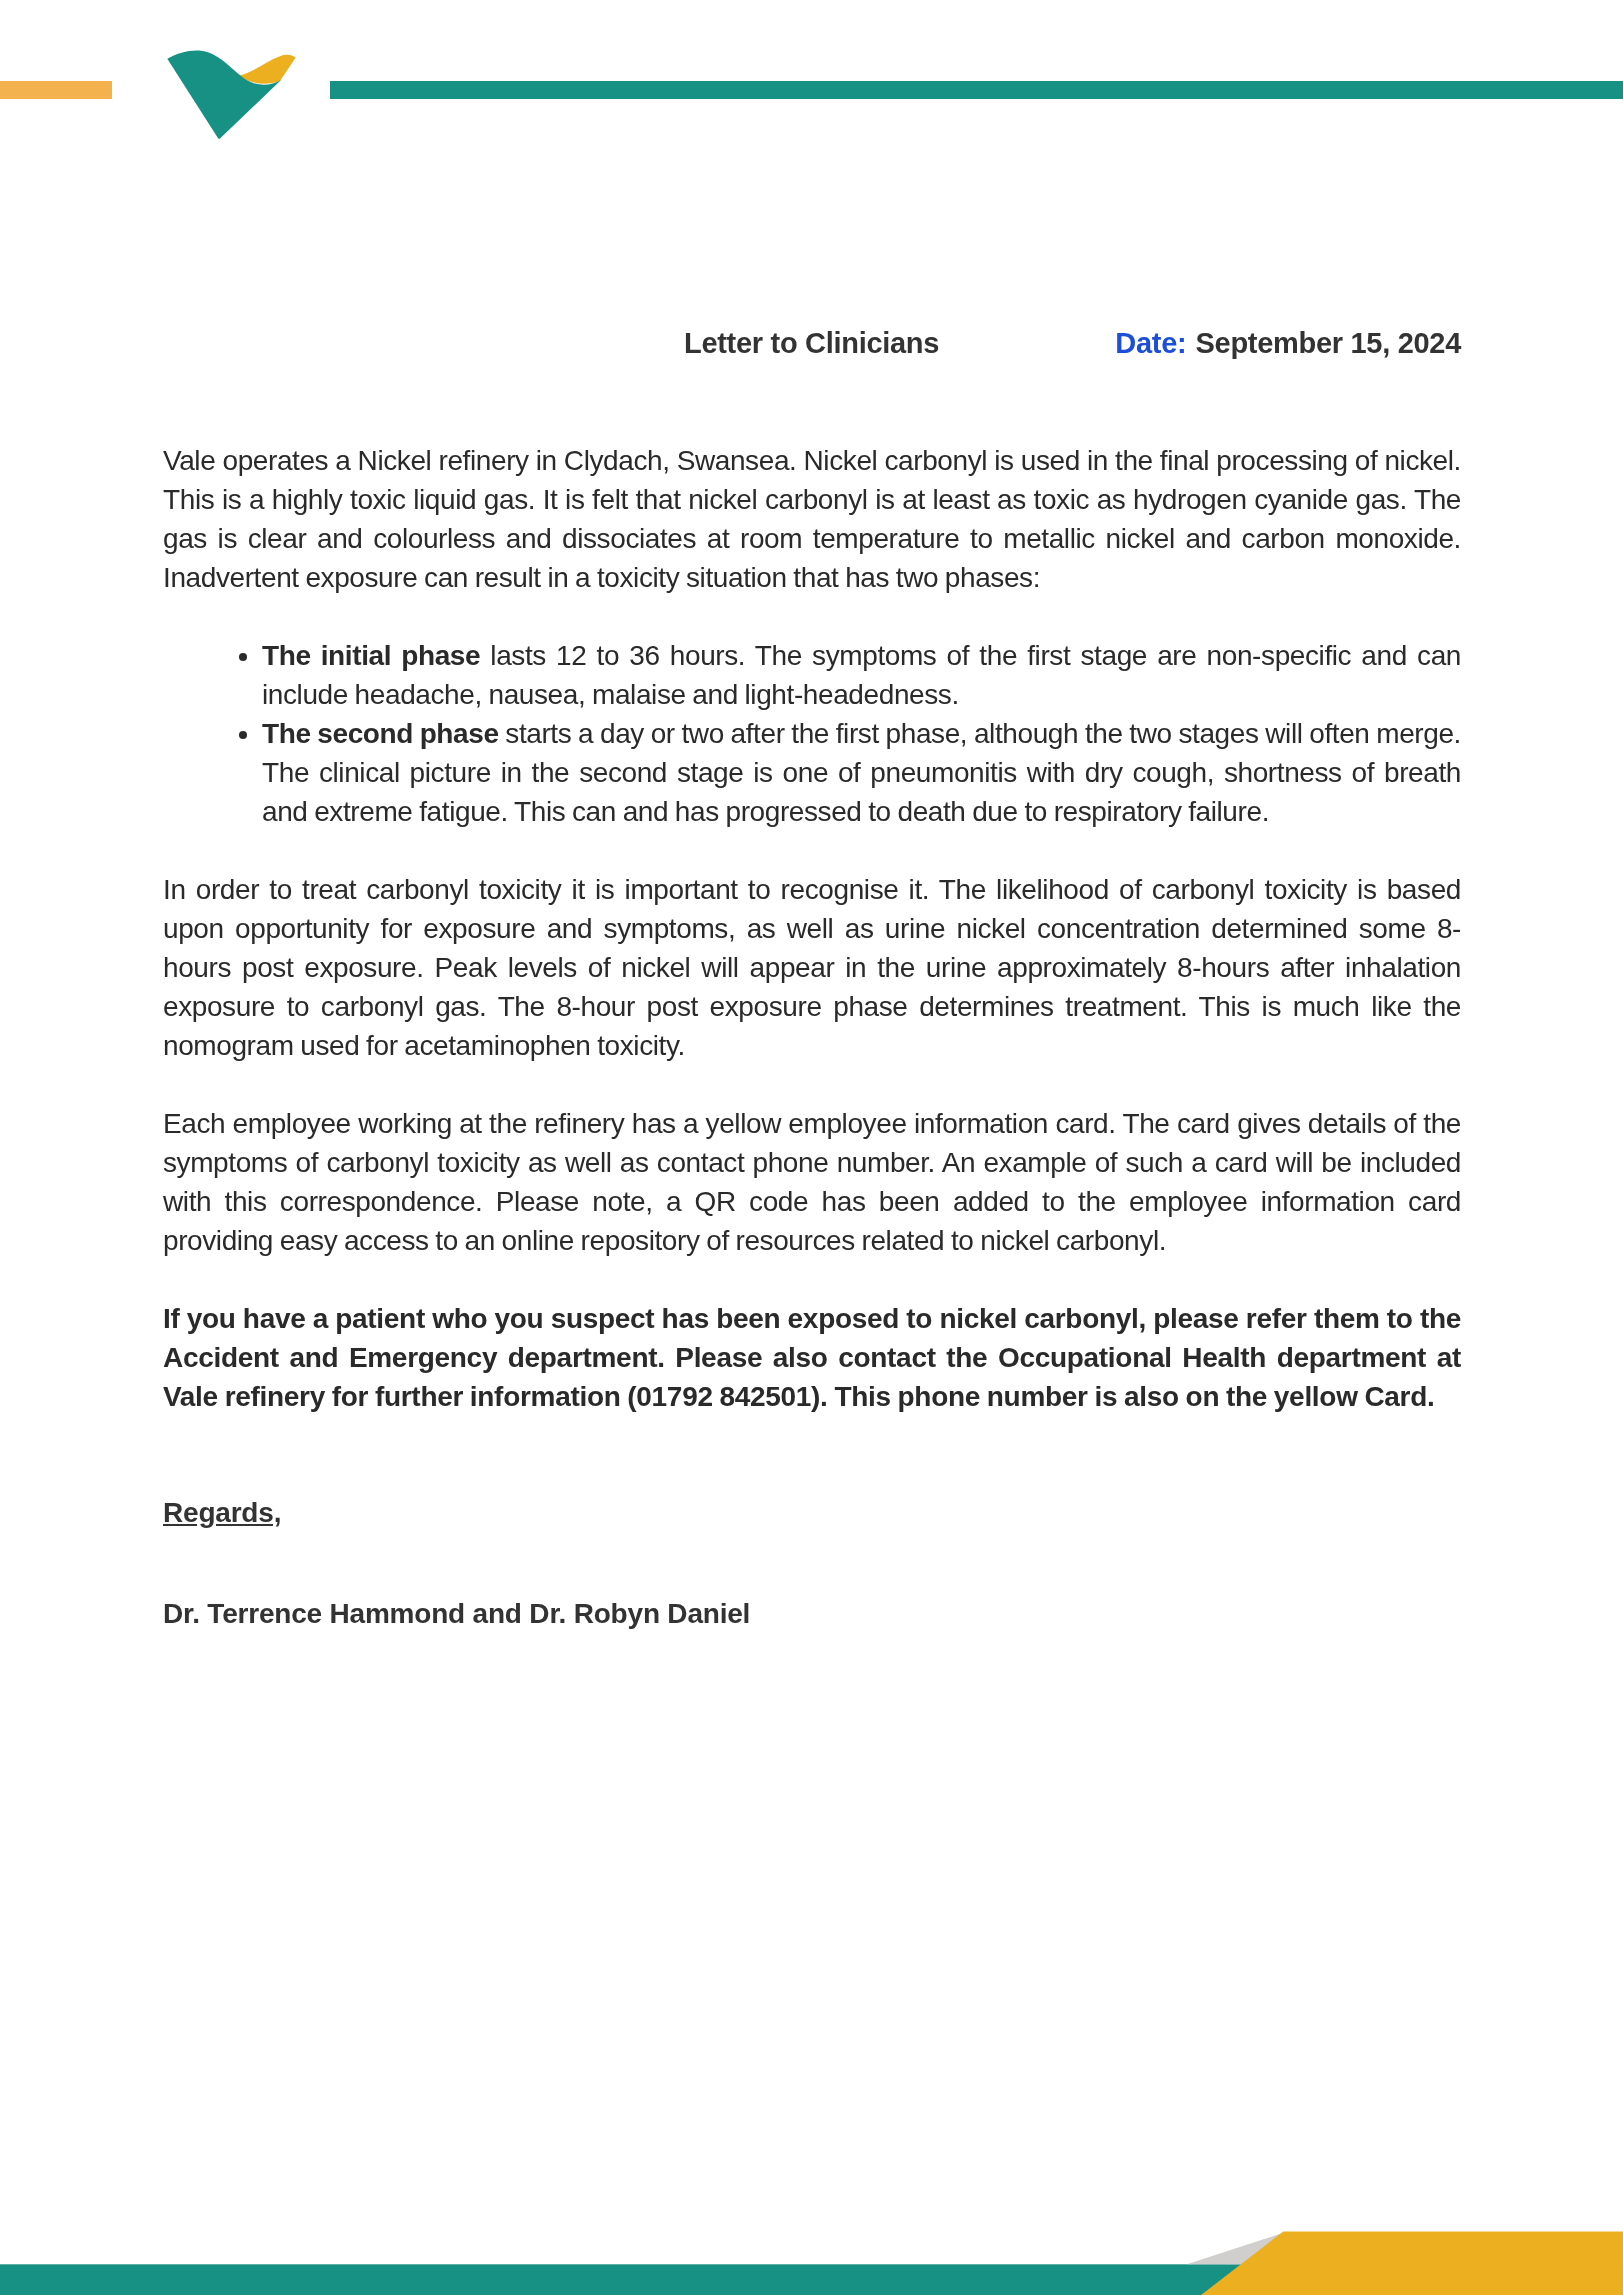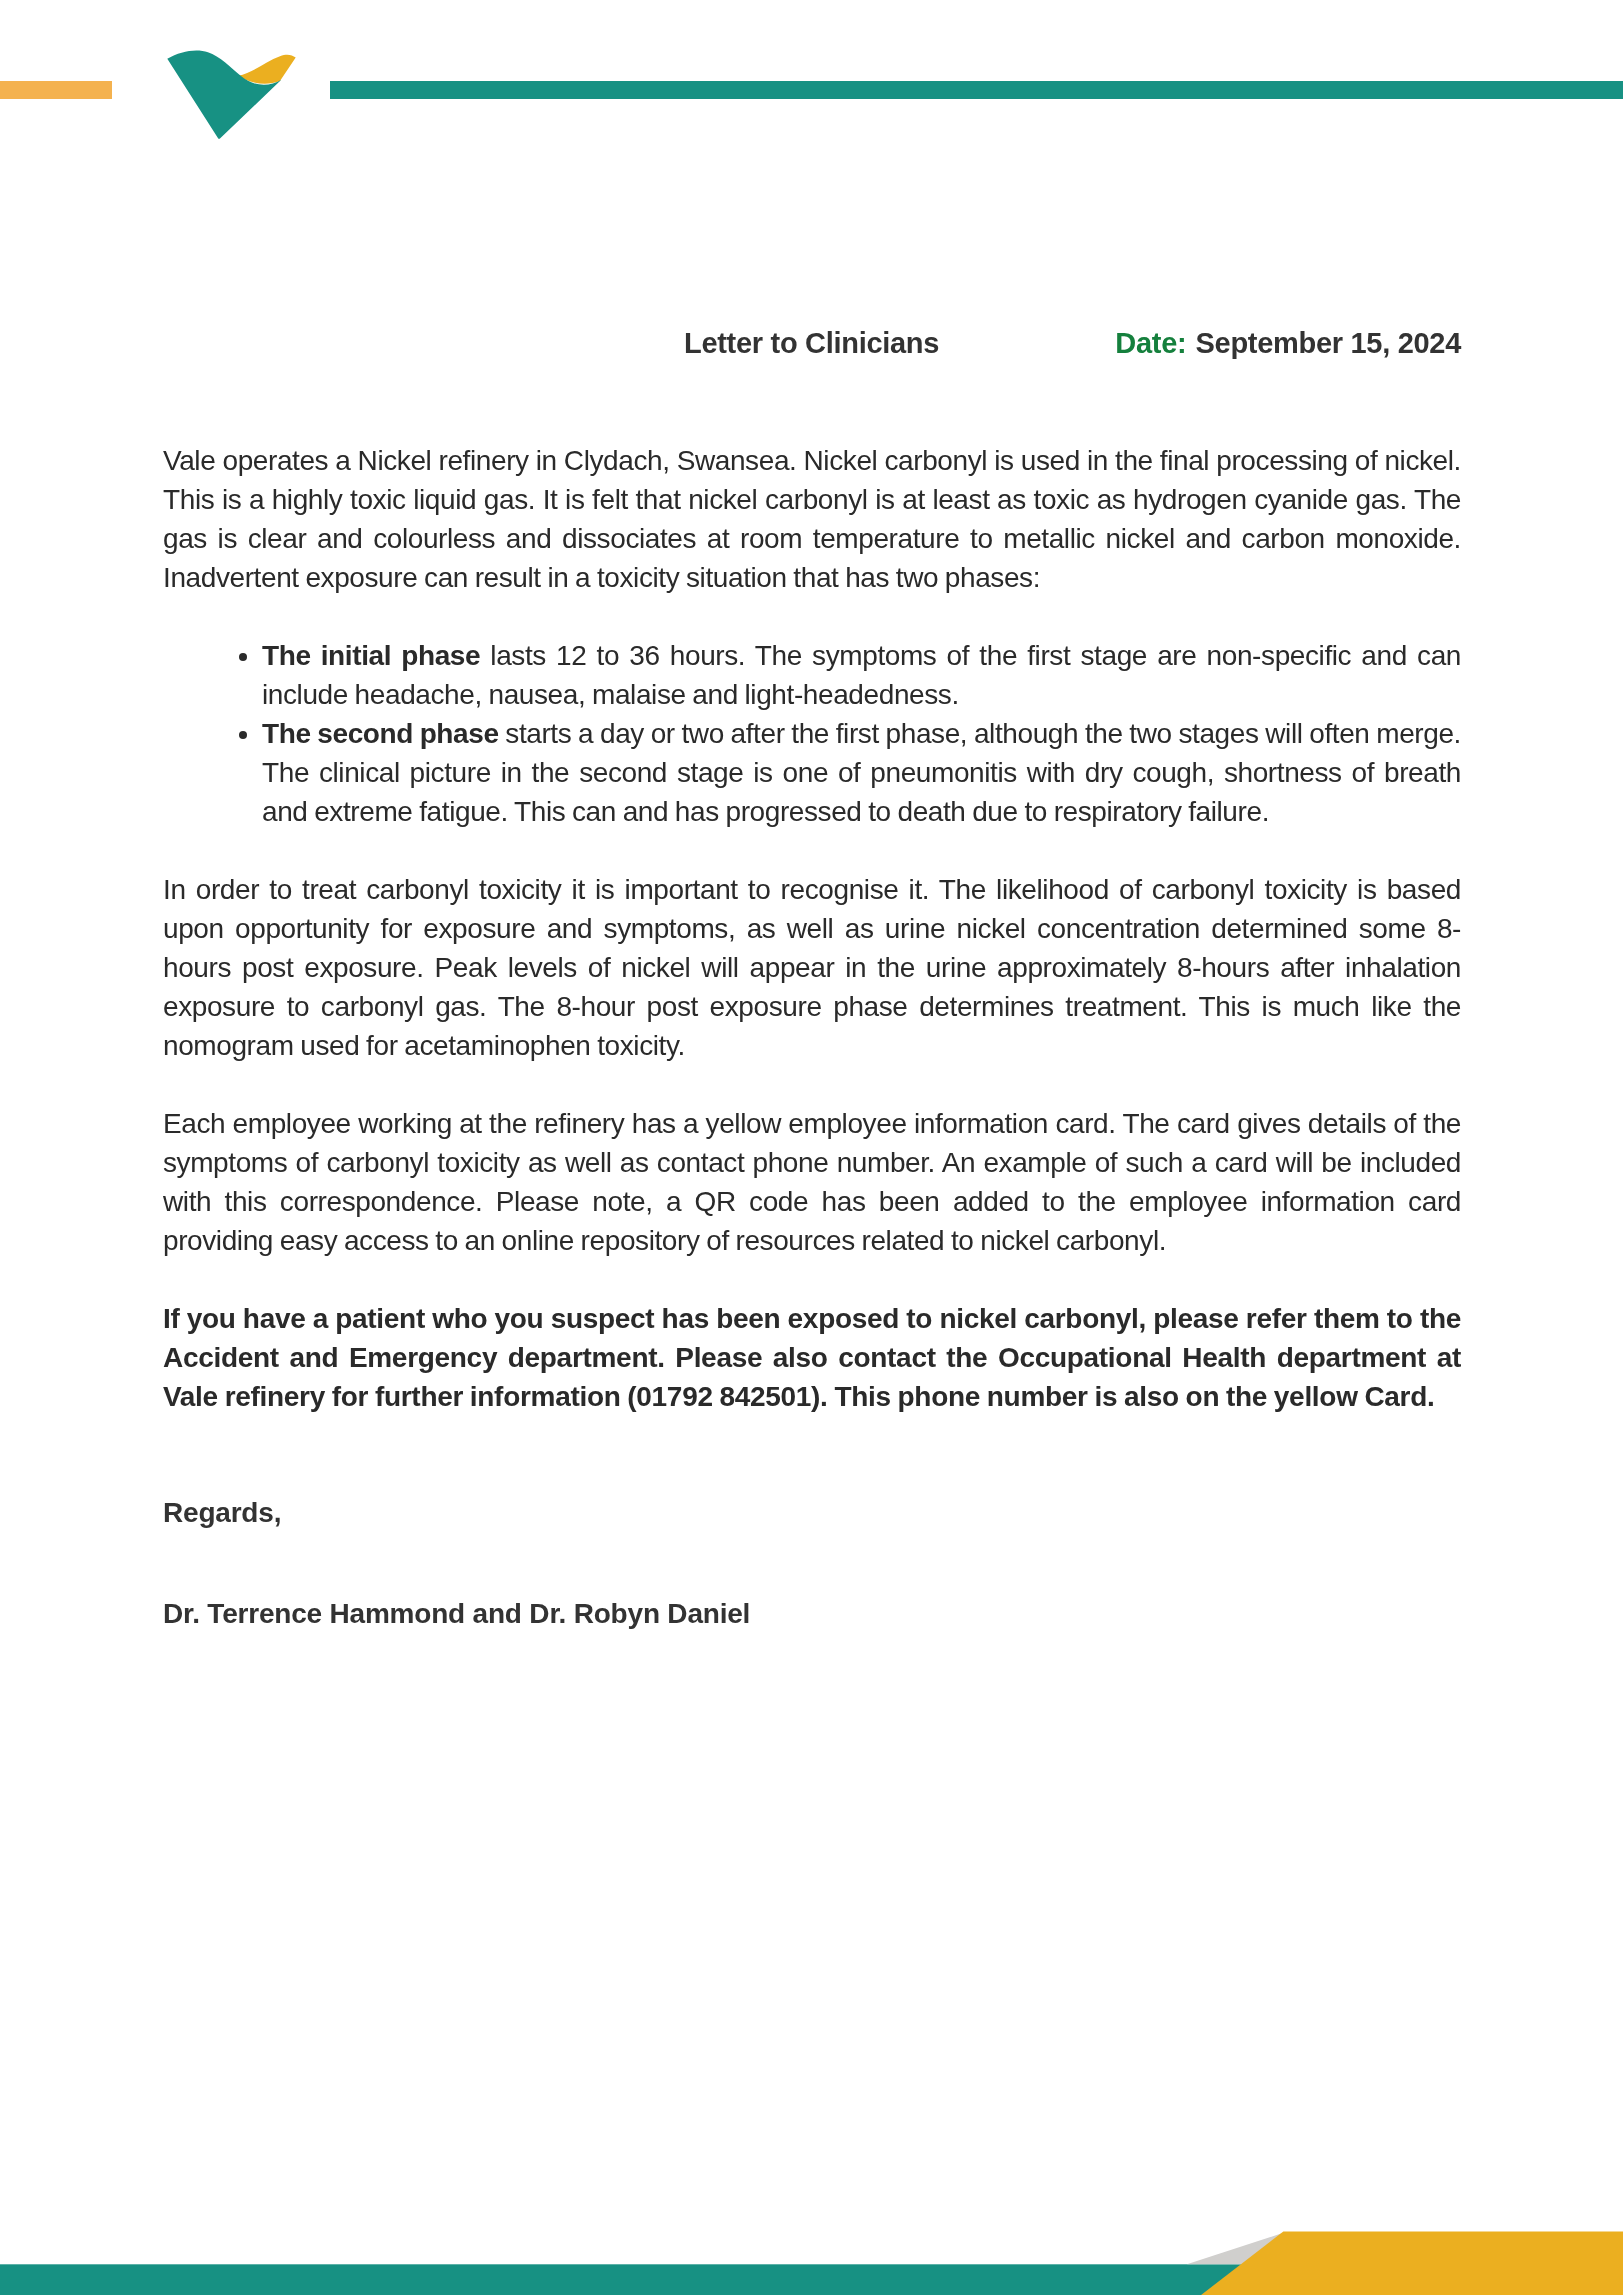--- a/index.html
+++ b/index.html
@@ -7,29 +7,29 @@
     width: 1623px; height: 2295px; position: relative; overflow: hidden;
     background: #ffffff; color: #2a2a2a;
     font-family: "Liberation Sans", "DejaVu Sans", sans-serif;
   }
   .accent-bar-left { position: absolute; left: 0; top: 81px; width: 112px; height: 18.4px; background: #F4B24F; }
   .accent-bar-right { position: absolute; left: 330px; top: 81px; width: 1293px; height: 18.4px; background: #179183; }
   .logo { position: absolute; left: 167px; top: 47px; width: 129px; height: 95px; }
   .header-row { position: absolute; top: 279px; left: 163px; width: 1298px; height: 39px; font-weight: bold; font-size: 29px; margin-top: 48px; }
   .doc-title { position: absolute; left: 521px; top: 0; color: #333333; letter-spacing: -0.3px; }
   .date-wrap { position: absolute; right: 0; top: 0; color: #333333; letter-spacing: -0.3px; }
-  .date-label { color: #15803d; margin-right: 9.2px; }
+  .date-label { color: #1d4ed8; margin-right: 9.2px; }
   .content { position: absolute; left: 163px; top: 441px; width: 1298px; font-size: 28px; line-height: 39px; color: #2a2a2a; }
   .salutation { font-weight: bold; font-size: 29.5px; color: #333; margin: 0 0 57px 0; letter-spacing: -0.2px; }
   p { margin: 0 0 39px 0; text-align: justify; letter-spacing: -0.4px; word-spacing: -0.7px; }
   ul.phases { margin: 0 0 39px 0; padding-left: 51px; }
   ul.phases li { text-align: justify; letter-spacing: -0.4px; word-spacing: -0.7px; padding-left: 0; margin-left: 48px; }
   ul.phases li::marker { font-size: 26px; }
   .bold-notice { font-weight: bold; letter-spacing: -0.3px; }
-  .regards { font-weight: bold; font-size: 28px; color: #333; margin: 77px 0 62px 0; letter-spacing: -0.2px; }
+  .regards { font-weight: bold; font-size: 28px; color: #333; margin: 77px 0 62px 0; letter-spacing: -0.2px; text-decoration: underline; }
   .signature { font-weight: bold; font-size: 28px; color: #333; letter-spacing: -0.2px; }
   .footer { position: absolute; left: 0; top: 2230px; width: 1623px; height: 66px; }
   .footer svg { display: block; }
   b { font-weight: bold; }
 </style>
 </head>
 <body>
 
 <div class="accent-bar-left"></div>
 <div class="accent-bar-right"></div>

